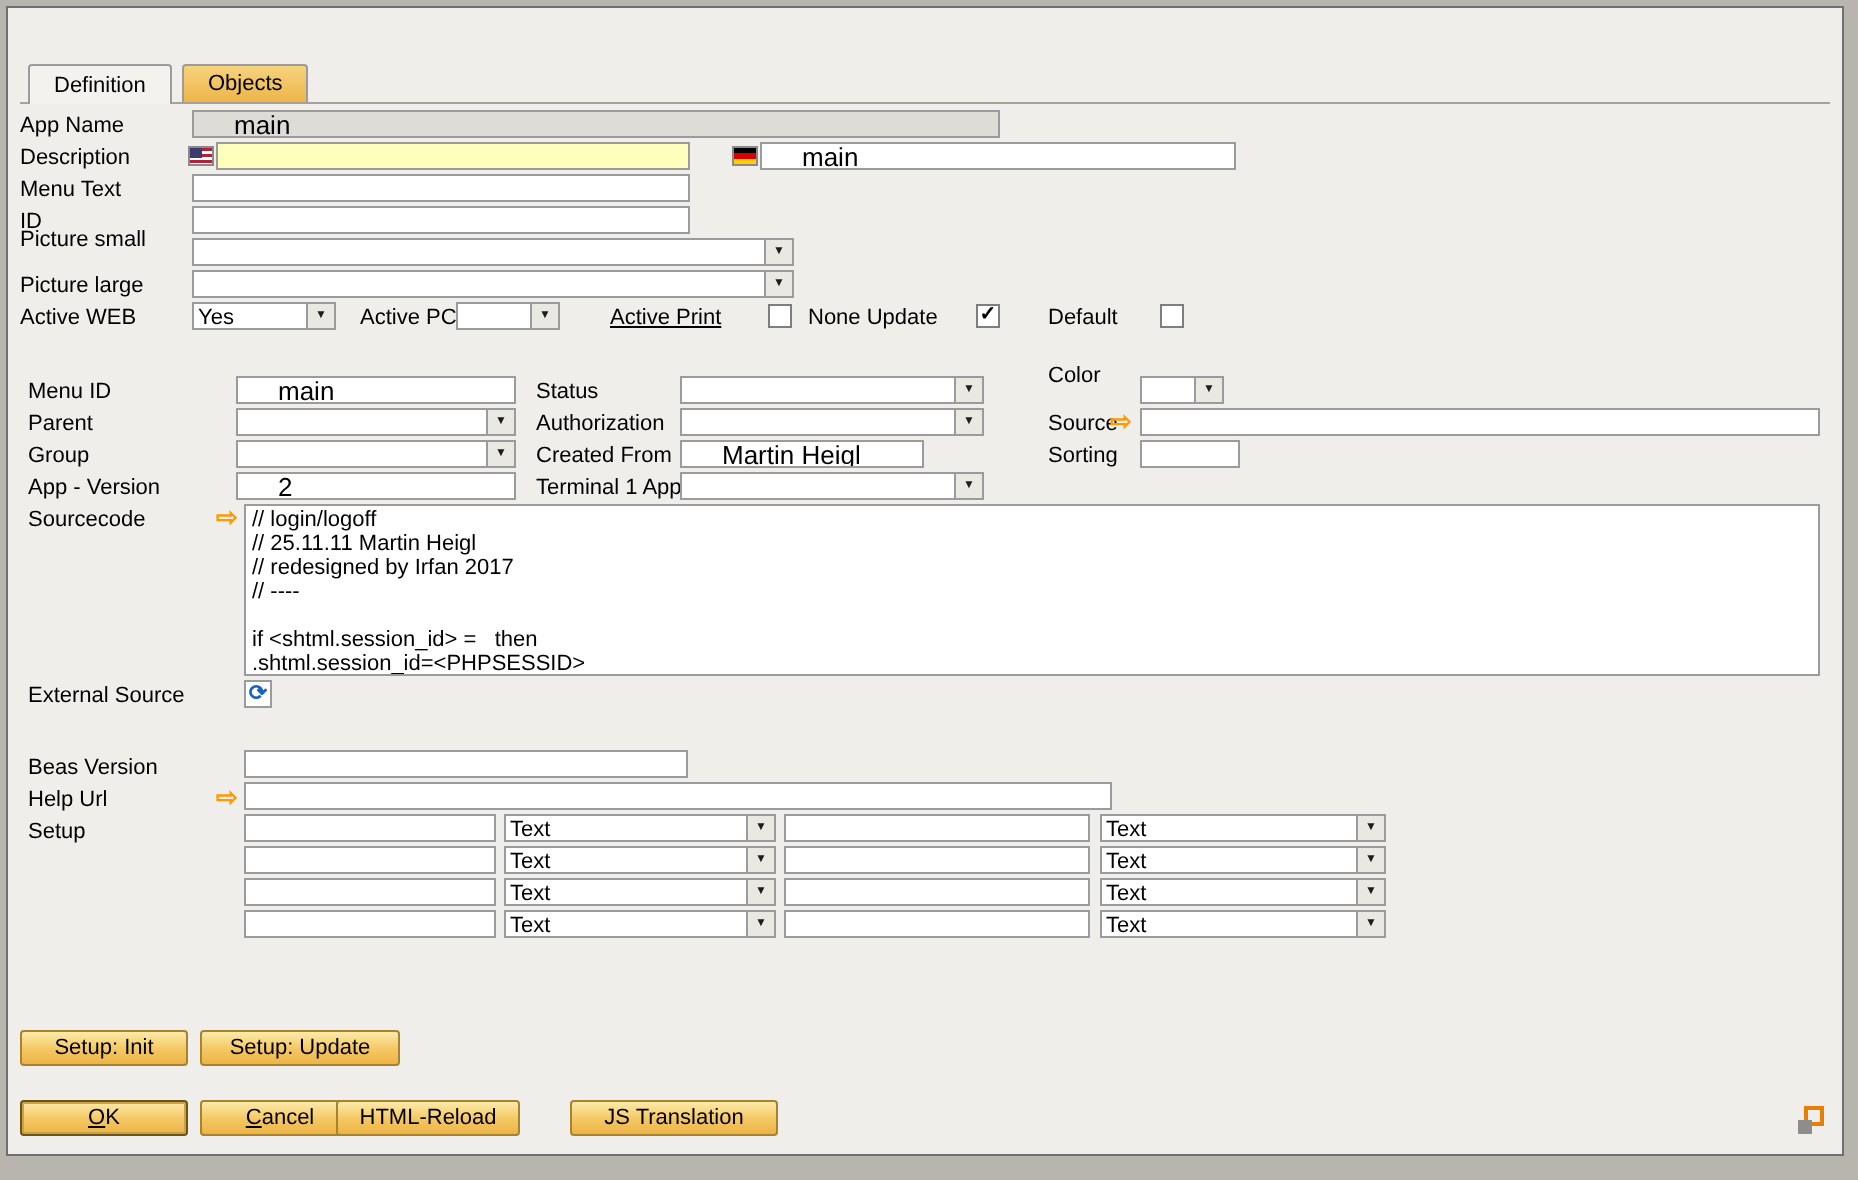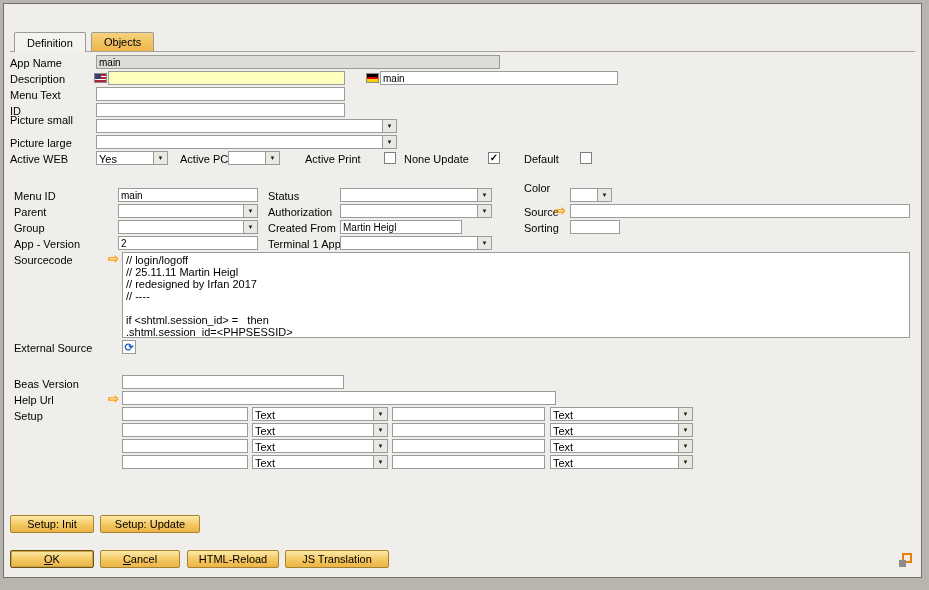--- a/index.html
+++ b/index.html
@@ -38,22 +38,22 @@
     padding:0 12px; cursor:pointer; white-space:nowrap;
   }
   .tab.active { background:#f4f2ee; height:20px; z-index:2; }
   .tab.inactive { background:linear-gradient(#f6d27c,#edb54a); }
   .tabline { position:absolute; left:6px; right:6px; top:47px; border-top:1px solid #a5a29c; z-index:1; }
   
   .lbl { position:absolute; font-size:11px; color:#000; white-space:nowrap; line-height:12px; }
   .field {
     position:absolute; height:14px; box-sizing:border-box;
     border:1px solid #9b9b9b; background:#fff;
-    font-family:inherit; font-size:10px; color:#000;
-    padding:0 2px; line-height:12px; outline:none;
+    font-family:inherit; font-size:13px; color:#000;
+    padding:0 20px; line-height:12px; outline:none;
   }
   .field.readonly { background:#dedcd6; }
   .field.focus { background:#ffffbd; }
   .combo {
     position:absolute; height:14px; box-sizing:border-box;
     border:1px solid #9b9b9b; background:#fff; cursor:pointer;
   }
   .combo .val {
     position:absolute; left:2px; top:1px; right:14px; overflow:hidden;
     font-size:11px; line-height:12px; white-space:nowrap; color:#000;
@@ -136,21 +136,21 @@
   <div class="lbl" style="left:6px;top:149px;">Active WEB</div>
   <div class="combo" style="left:92px;top:147px;width:72px;">
     <span class="val">Yes</span>
     <span class="arrow">▼</span>
   </div>
   <div class="lbl" style="left:176px;top:149px;">Active PC</div>
   <div class="combo" style="left:224px;top:147px;width:52px;">
     <span class="val"></span>
     <span class="arrow">▼</span>
   </div>
-  <div class="lbl" style="left:301px;top:149px;">Active Print</div>
+  <div class="lbl" style="left:301px;top:149px;text-decoration:underline;">Active Print</div>
   <span class="chk" style="left:380px;top:148px;"></span>
   <div class="lbl" style="left:400px;top:149px;">None Update</div>
   <span class="chk" style="left:484px;top:148px;">✓</span>
   <div class="lbl" style="left:520px;top:149px;">Default</div>
   <span class="chk" style="left:576px;top:148px;"></span>
 
   <div class="lbl" style="left:10px;top:186px;">Menu ID</div>
   <input class="field" style="left: 114px; top: 184px; width: 140px;" value="main">
   <div class="lbl" style="left:264px;top:186px;">Status</div>
   <div class="combo" style="left:336px;top:184px;width:152px;">
@@ -265,21 +265,21 @@
   <div class="goldbtn" style="left:96px;top:511px;min-width:100px;">Setup: Update</div>
 
   <div class="goldbtn default" style="left:6px;top:546px;min-width:84px;">
       <span style="text-decoration:underline;">O</span>
       <span>K</span>
     </div>
   <div class="goldbtn" style="left:96px;top:546px;min-width:80px;">
       <span style="text-decoration:underline;">C</span>
       <span>ancel</span>
     </div>
-  <div class="goldbtn" style="left:183px;top:546px;min-width:92px;">HTML-Reload</div>
+  <div class="goldbtn" style="left:164px;top:546px;min-width:92px;">HTML-Reload</div>
   <div class="goldbtn" style="left:281px;top:546px;min-width:104px;">JS Translation</div>
 
   <span class="gripicon" style="left:894px;top:549px;">
     <svg width="15" height="15">
       <rect x="5" y="1" width="8" height="8" fill="none" stroke="#e87e04" stroke-width="2"></rect>
       <rect x="1" y="7" width="7" height="7" fill="#8d8d8d"></rect>
     </svg>
   </span>
 
 </div>

